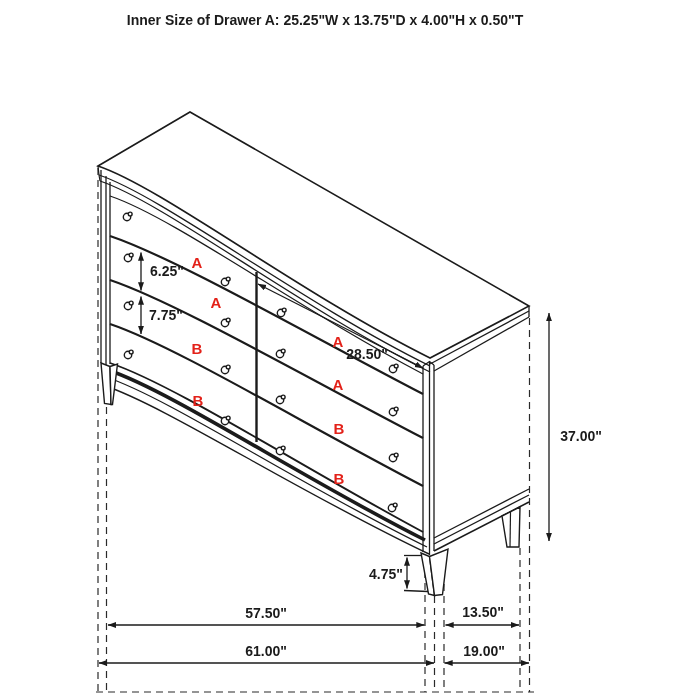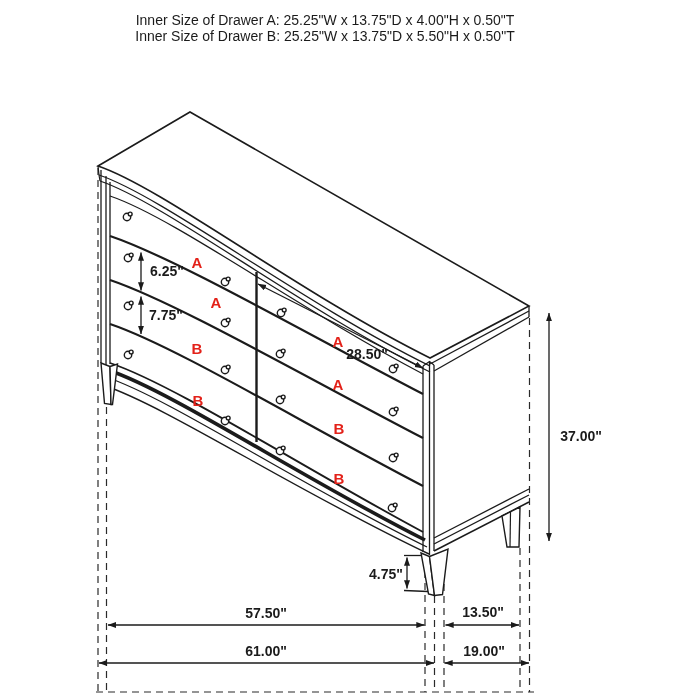--- a/index.html
+++ b/index.html
@@ -2,38 +2,37 @@
 <html><head>
 <meta charset="utf-8">
 <style>
   html,body{margin:0;padding:0;}
   body{
     width:700px;height:700px;position:relative;background:#ffffff;
     font-family:"Liberation Sans", sans-serif;overflow:hidden;
   }
   .title-block{
     position:absolute;top:13px;left:0;right:50px;text-align:center;
-    font-size:14px;font-weight:normal;line-height:15.5px;color:#1b1b1b;
+    font-size:14px;font-weight:bold;line-height:15.5px;color:#1b1b1b;
   }
   .drawing{position:absolute;left:0;top:0;}
   .dim-label{
     position:absolute;transform:translate(-50%,-50%);
     font-size:14px;font-weight:bold;color:#1b1b1b;white-space:nowrap;
   }
   .drawer-letter{
     position:absolute;transform:translate(-50%,-50%);
     font-size:15px;font-weight:bold;color:#e32119;white-space:nowrap;
   }
 </style>
 </head>
 <body>
 
 <div class="title-block">
   <div>Inner Size of Drawer A: 25.25"W x 13.75"D x 4.00"H x 0.50"T</div>
-  <div>Inner Size of Drawer B: 25.25"W x 13.75"D x 5.50"H x 0.50"T</div>
 </div>
 
 <svg class="drawing" width="700" height="700" viewBox="0 0 700 700">
   <defs>
     <marker id="ah" markerWidth="9" markerHeight="7" refX="8.2" refY="3" orient="auto-start-reverse" markerUnits="userSpaceOnUse">
       <path d="M0,0 L8.5,3 L0,6 Z" fill="#1b1b1b"></path>
     </marker>
   </defs>
 
   <g stroke="#2a2a2a" stroke-width="1.2" fill="none" stroke-dasharray="7 5">

